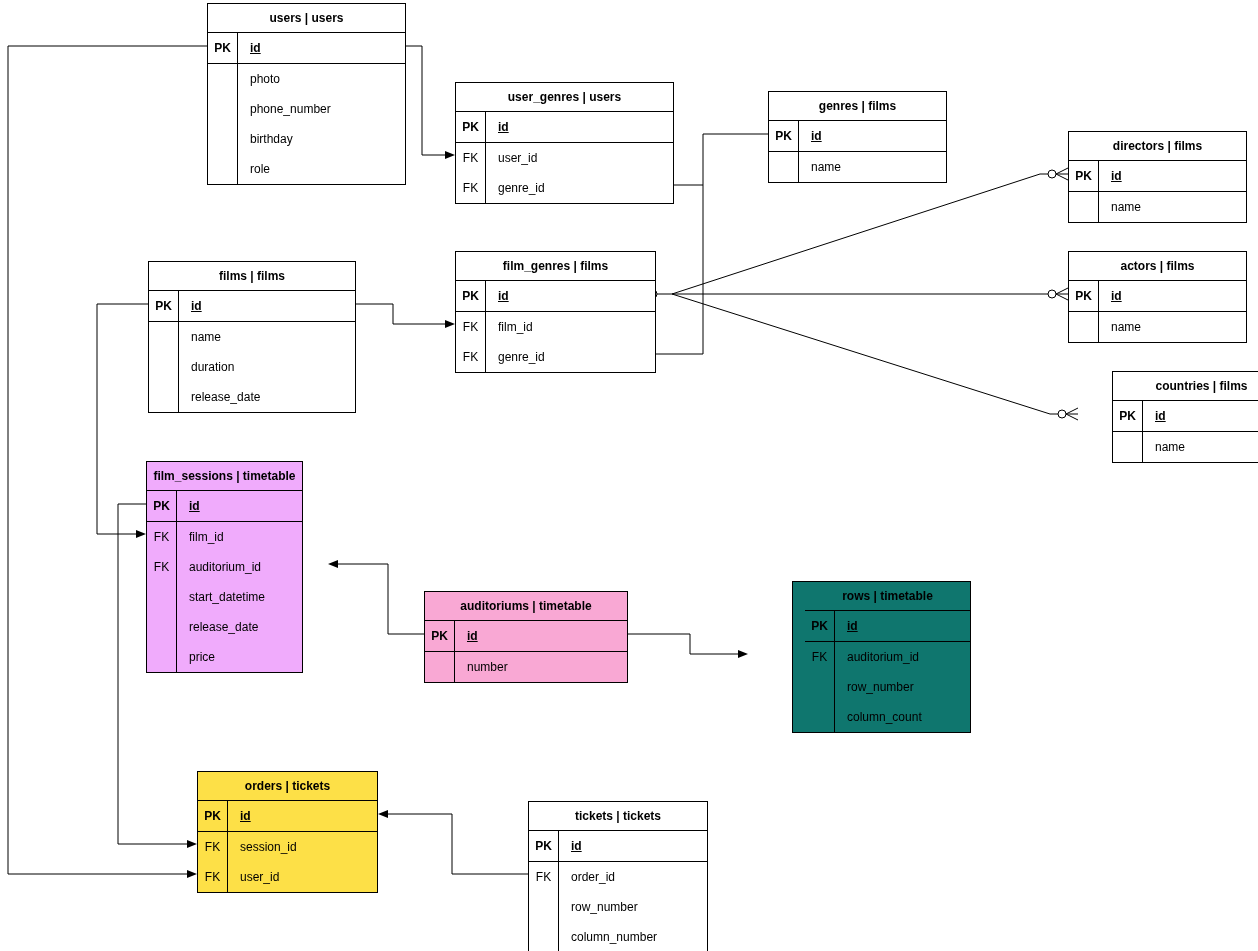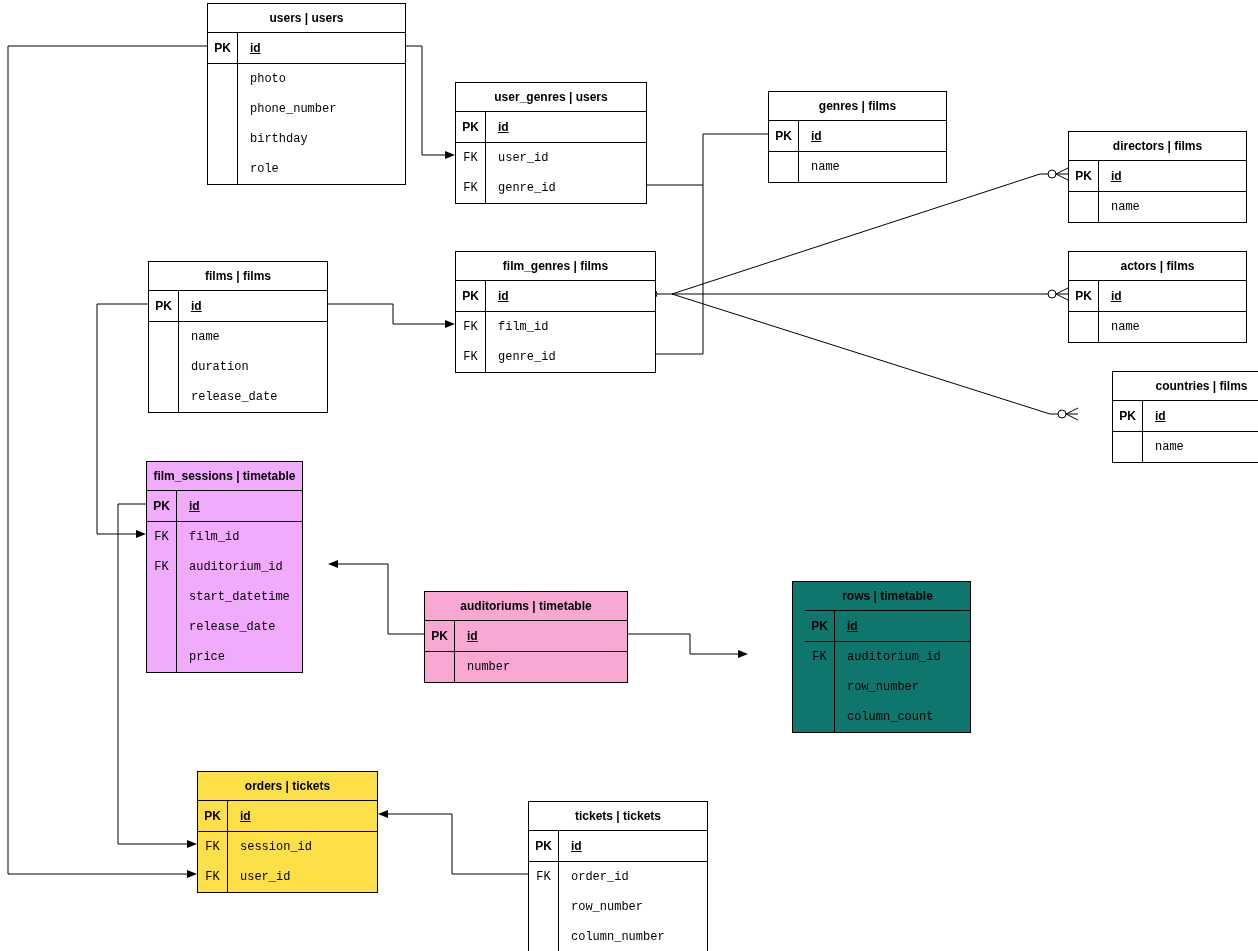--- a/index.html
+++ b/index.html
@@ -30,21 +30,21 @@
     border-right:1px solid #000;
     display:flex;align-items:center;justify-content:center;
     box-sizing:border-box;
   }
   .t-pk-key{font-weight:bold;}
   .t-field{
     flex:1;display:flex;align-items:center;
     padding-left:12px;white-space:nowrap;overflow:hidden;
   }
   .t-pk-field{font-weight:bold;text-decoration:underline;}
-  .t-row{display:flex;height:30px;font-family:Liberation Mono, monospace;}
+  .t-row{display:flex;height:30px;}
 </style>
 </head>
 <body>
 
 <svg id="connector-layer" width="1258" height="951" viewBox="0 0 1258 951">
     <g>
       <polygon points="197,874 187,878 187,870" fill="#000000"></polygon>
       <polyline points="207,46 8,46 8,874 188,874" fill="none" stroke="#000000" stroke-width="1"></polyline>
     </g>
     <g>
@@ -133,21 +133,21 @@
           <div class="t-key"></div>
           <div class="t-field">birthday</div>
         </div>
         <div class="t-row">
           <div class="t-key"></div>
           <div class="t-field">role</div>
         </div>
       </div>
   </div>
 
-  <div class="table" style="left: 455px; top: 82px; width: 192px; border-color: rgb(0, 0, 0); background: rgb(255, 255, 255);">
+  <div class="table" style="left: 455px; top: 82px; width: 219px; border-color: rgb(0, 0, 0); background: rgb(255, 255, 255);">
     <div class="t-title">user_genres | users</div>
     <div class="t-pk-row">
       <div class="t-key t-pk-key">PK</div>
       <div class="t-field t-pk-field">id</div>
     </div>
     <div class="t-body">
         <div class="t-row">
           <div class="t-key">FK</div>
           <div class="t-field">user_id</div>
         </div>
@@ -207,21 +207,21 @@
       <div class="t-field t-pk-field">id</div>
     </div>
     <div class="t-body">
         <div class="t-row">
           <div class="t-key"></div>
           <div class="t-field">name</div>
         </div>
       </div>
   </div>
 
-  <div class="table" style="left: 148px; top: 261px; width: 180px; border-color: rgb(0, 0, 0); background: rgb(255, 255, 255);">
+  <div class="table" style="left: 148px; top: 261px; width: 208px; border-color: rgb(0, 0, 0); background: rgb(255, 255, 255);">
     <div class="t-title">films | films</div>
     <div class="t-pk-row">
       <div class="t-key t-pk-key">PK</div>
       <div class="t-field t-pk-field">id</div>
     </div>
     <div class="t-body">
         <div class="t-row">
           <div class="t-key"></div>
           <div class="t-field">name</div>
         </div>

